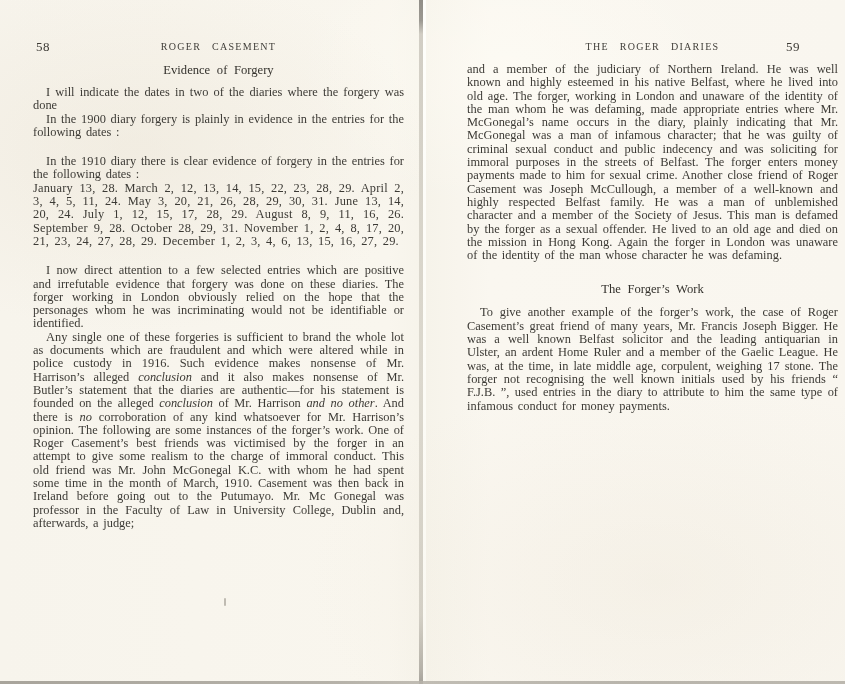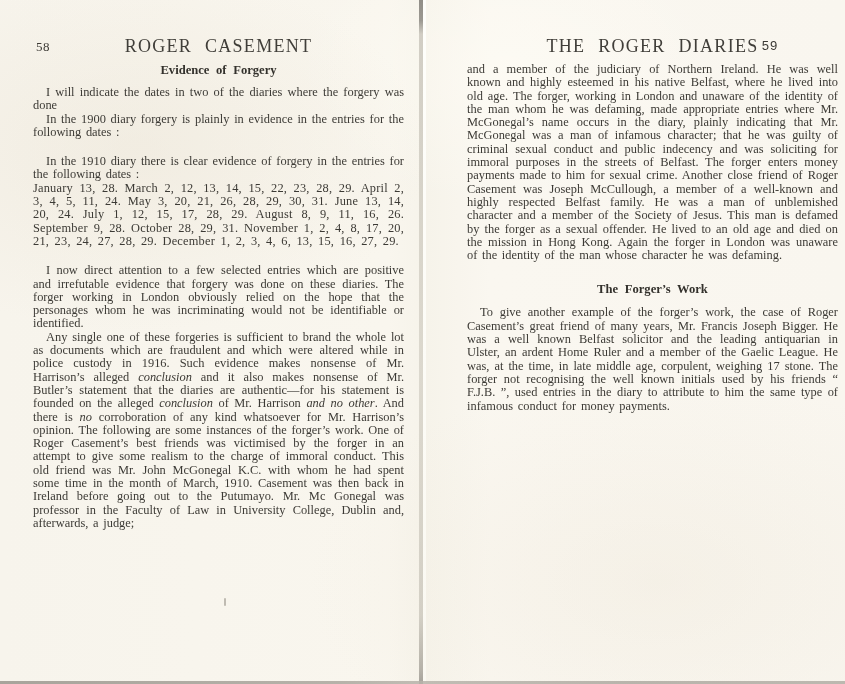--- a/index.html
+++ b/index.html
@@ -50,34 +50,34 @@
     line-height: 13.3px;
     word-spacing: 1.6px;
     padding-top: 40px;
   }
   .page.left  .text { left: 33px; }
   .page.right .text { left: 43px; }
 
   .runhead { position: relative; height: 14px; margin-bottom: 9px; }
   .runtitle {
     text-align: center;
-    font-size: 18px;
+    font-size: 10px;
     letter-spacing: 1.3px;
     word-spacing: 7px;
     color: #403e39;
   }
   .folio { position: absolute; top: 0; font-size: 13px; letter-spacing: 0.5px; }
   .folio-left  { left: 3px; }
-  .folio-right { right: 60px; font-family: Liberation Mono, monospace; }
+  .folio-right { right: 38px; }
 
   .sect {
     margin: 9px;
     text-align: center;
     font-size: 12.6px;
-    font-weight: bold;
+    font-weight: normal;
     word-spacing: 3.5px;
     color: #33312c;
     line-height: 14px;
   }
   .sect.mb8  { margin-bottom: 9px; }
   .sect.mb10 { margin-bottom: 10px; }
 
   p { margin: 0; }
   .ind { text-indent: 13px; }
   .g4  { margin-top: 0; }

